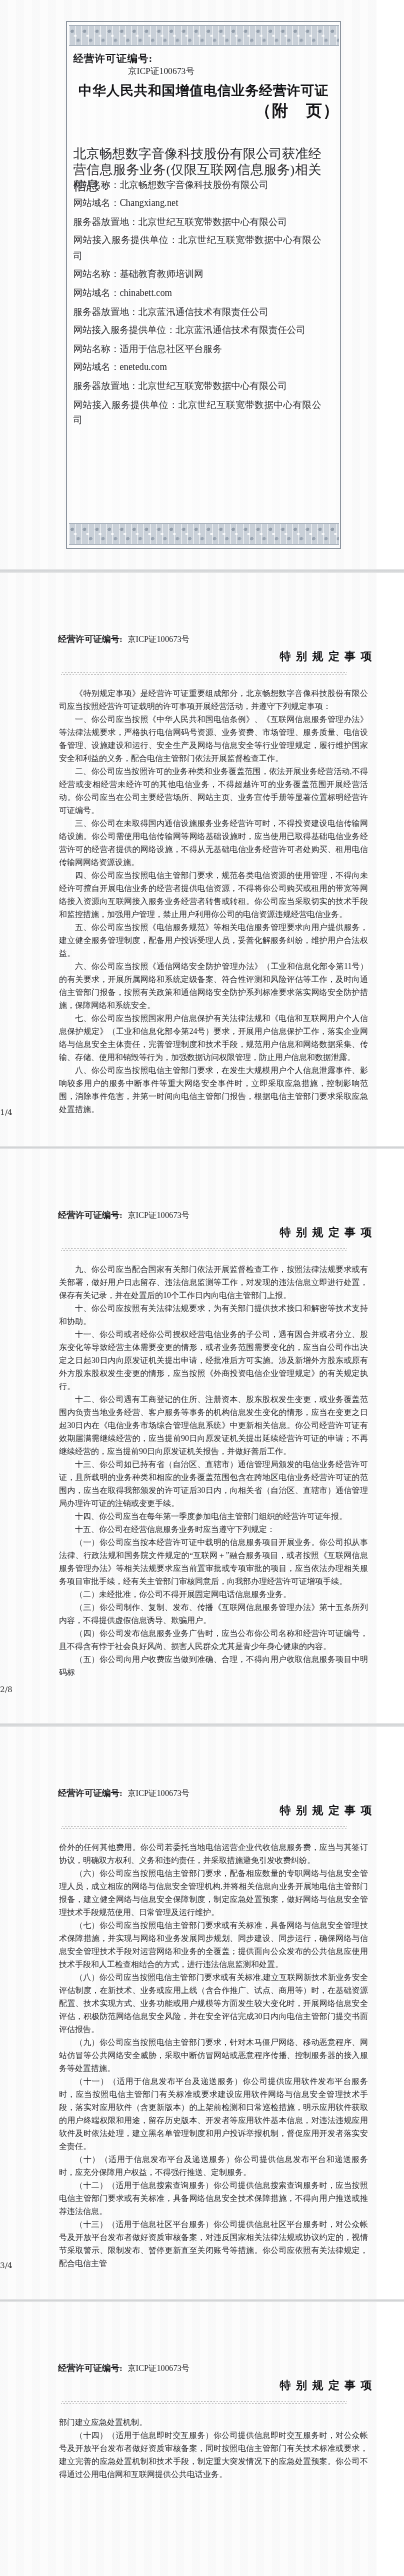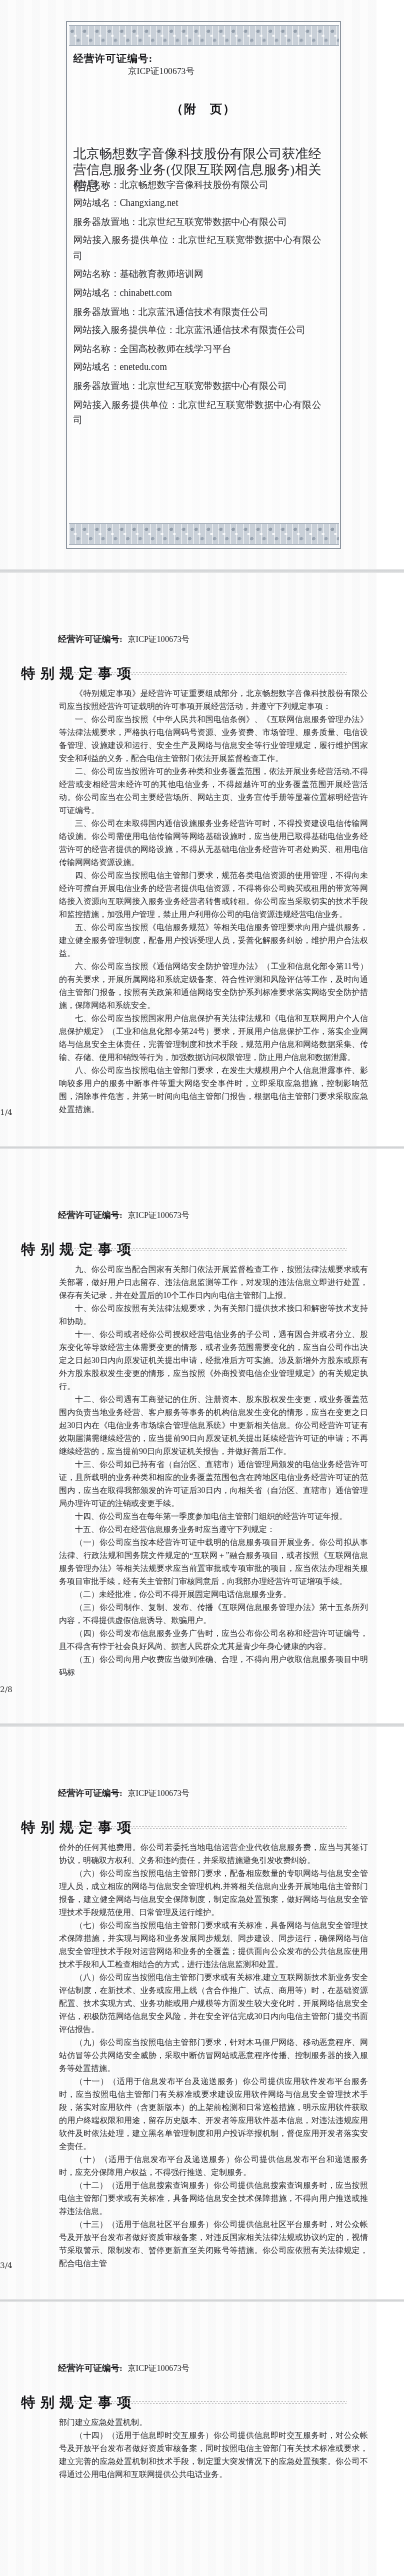--- a/index.html
+++ b/index.html
@@ -22,37 +22,37 @@
           radial-gradient(circle at 6.2px 9.8px,rgba(255,255,255,0.85) 1px,rgba(0,0,0,0) 1.3px),
           repeating-linear-gradient(90deg,rgba(255,255,255,0.5) 0 1px,rgba(0,0,0,0) 1px 6.2px);
         background-size:12.4px 19.6px,12.4px 19.6px,12.4px 19.6px,auto;
         border-top:1px solid #aab3bd;border-bottom:1px solid #aab3bd;}
   .band-top{top:3.1px;}
   .band-bottom{bottom:3.1px;}
   .cert-no-label{position:absolute;left:6.2px;top:30px;font-size:10.3px;font-weight:bold;letter-spacing:0.5px;color:#1c1c1f;}
   .cert-no{position:absolute;left:61px;top:44px;font-size:8.8px;color:#1c1c1f;}
   .cert-title{position:absolute;left:0;top:60px;width:100%;margin:0;text-align:center;
               font-size:13.4px;font-weight:bold;color:#141417;letter-spacing:0.5px;}
-  .cert-subtitle{position:absolute;left:0;top:79px;width:100%;text-align:center;
-                 font-size:12px;font-weight:bold;color:#141417;letter-spacing:1px;}
+  .cert-subtitle{position:absolute;left:0;top:79px;width:100%;text-align:right;
+                 font-size:16px;font-weight:bold;color:#141417;letter-spacing:1px;}
   .cert-intro{position:absolute;left:6.2px;top:124px;width:248px;margin:0;
               font-size:13px;line-height:16px;text-align:justify;}
   .entries{position:absolute;left:6.2px;top:156px;width:248px;}
   .entry{font-size:9.3px;line-height:15.5px;margin-bottom:3.1px;text-align:justify;}
 
   
   .page.special{height:573px;}
   .page.p3{height:574px;}
   .page.p4{height:572px;}
   .page.p5{height:570px;}
   .sp-no{position:absolute;left:58px;top:61px;white-space:nowrap;}
   .sp-no .lbl{font-size:8.8px;font-weight:bold;color:#1c1c1f;}
   .sp-no .val{font-size:8.2px;margin-left:3.1px;color:#1c1c1f;}
-  .sp-title{position:absolute;left:0;top:76px;width:100%;margin:16px;text-align:left;
-            font-size:14px;font-weight:bold;letter-spacing:5.2px;color:#141417;text-indent:5.2px;}
+  .sp-title{position:absolute;left:0;top:76px;width:100%;margin:0;text-align:right;
+            font-size:11px;font-weight:bold;letter-spacing:5.2px;color:#141417;text-indent:5.2px;}
   .zigzag{position:absolute;left:61px;top:99px;width:286px;height:3.1px;opacity:.85;
     background:
       linear-gradient(135deg,#b6b6b6 25%,rgba(0,0,0,0) 25%) -1.5px 0,
       linear-gradient(225deg,#b6b6b6 25%,rgba(0,0,0,0) 25%) -1.5px 0,
       linear-gradient(315deg,#b6b6b6 25%,rgba(0,0,0,0) 25%),
       linear-gradient(45deg,#b6b6b6 25%,rgba(0,0,0,0) 25%);
     background-size:3.1px 3.1px;}
   .sp-body{position:absolute;left:59px;top:114px;width:309px;
            font-size:8px;line-height:13px;text-align:justify;color:#222226;}
   .sp-body p{margin:0;}
@@ -63,32 +63,33 @@
 </head>
 <body>
 
 <div class="stack">
 
   <section class="page cert">
     <div class="frame">
       <div class="band band-top"></div>
       <span class="cert-no-label">经营许可证编号:</span>
       <span class="cert-no">京ICP证100673号</span>
+      <h1 class="cert-title">中华人民共和国增值电信业务经营许可证</h1>
       <div class="cert-subtitle">（附　页）</div>
       <p class="cert-intro">北京畅想数字音像科技股份有限公司获准经营信息服务业务(仅限互联网信息服务)相关信息：</p>
       <div class="entries">
           <div class="entry">网站名称：北京畅想数字音像科技股份有限公司</div>
           <div class="entry">网站域名：Changxiang.net</div>
           <div class="entry">服务器放置地：北京世纪互联宽带数据中心有限公司</div>
           <div class="entry">网站接入服务提供单位：北京世纪互联宽带数据中心有限公司</div>
           <div class="entry">网站名称：基础教育教师培训网</div>
           <div class="entry">网站域名：chinabett.com</div>
           <div class="entry">服务器放置地：北京蓝汛通信技术有限责任公司</div>
           <div class="entry">网站接入服务提供单位：北京蓝汛通信技术有限责任公司</div>
-          <div class="entry">网站名称：全国高校教师在线学习平台</div>
+          <div class="entry">网站名称：适用于信息社区平台服务</div>
           <div class="entry">网站域名：enetedu.com</div>
           <div class="entry">服务器放置地：北京世纪互联宽带数据中心有限公司</div>
           <div class="entry">网站接入服务提供单位：北京世纪互联宽带数据中心有限公司</div>
         </div>
       <div class="band band-bottom"></div>
     </div>
   </section>
 
   <div class="sep"></div>
 

